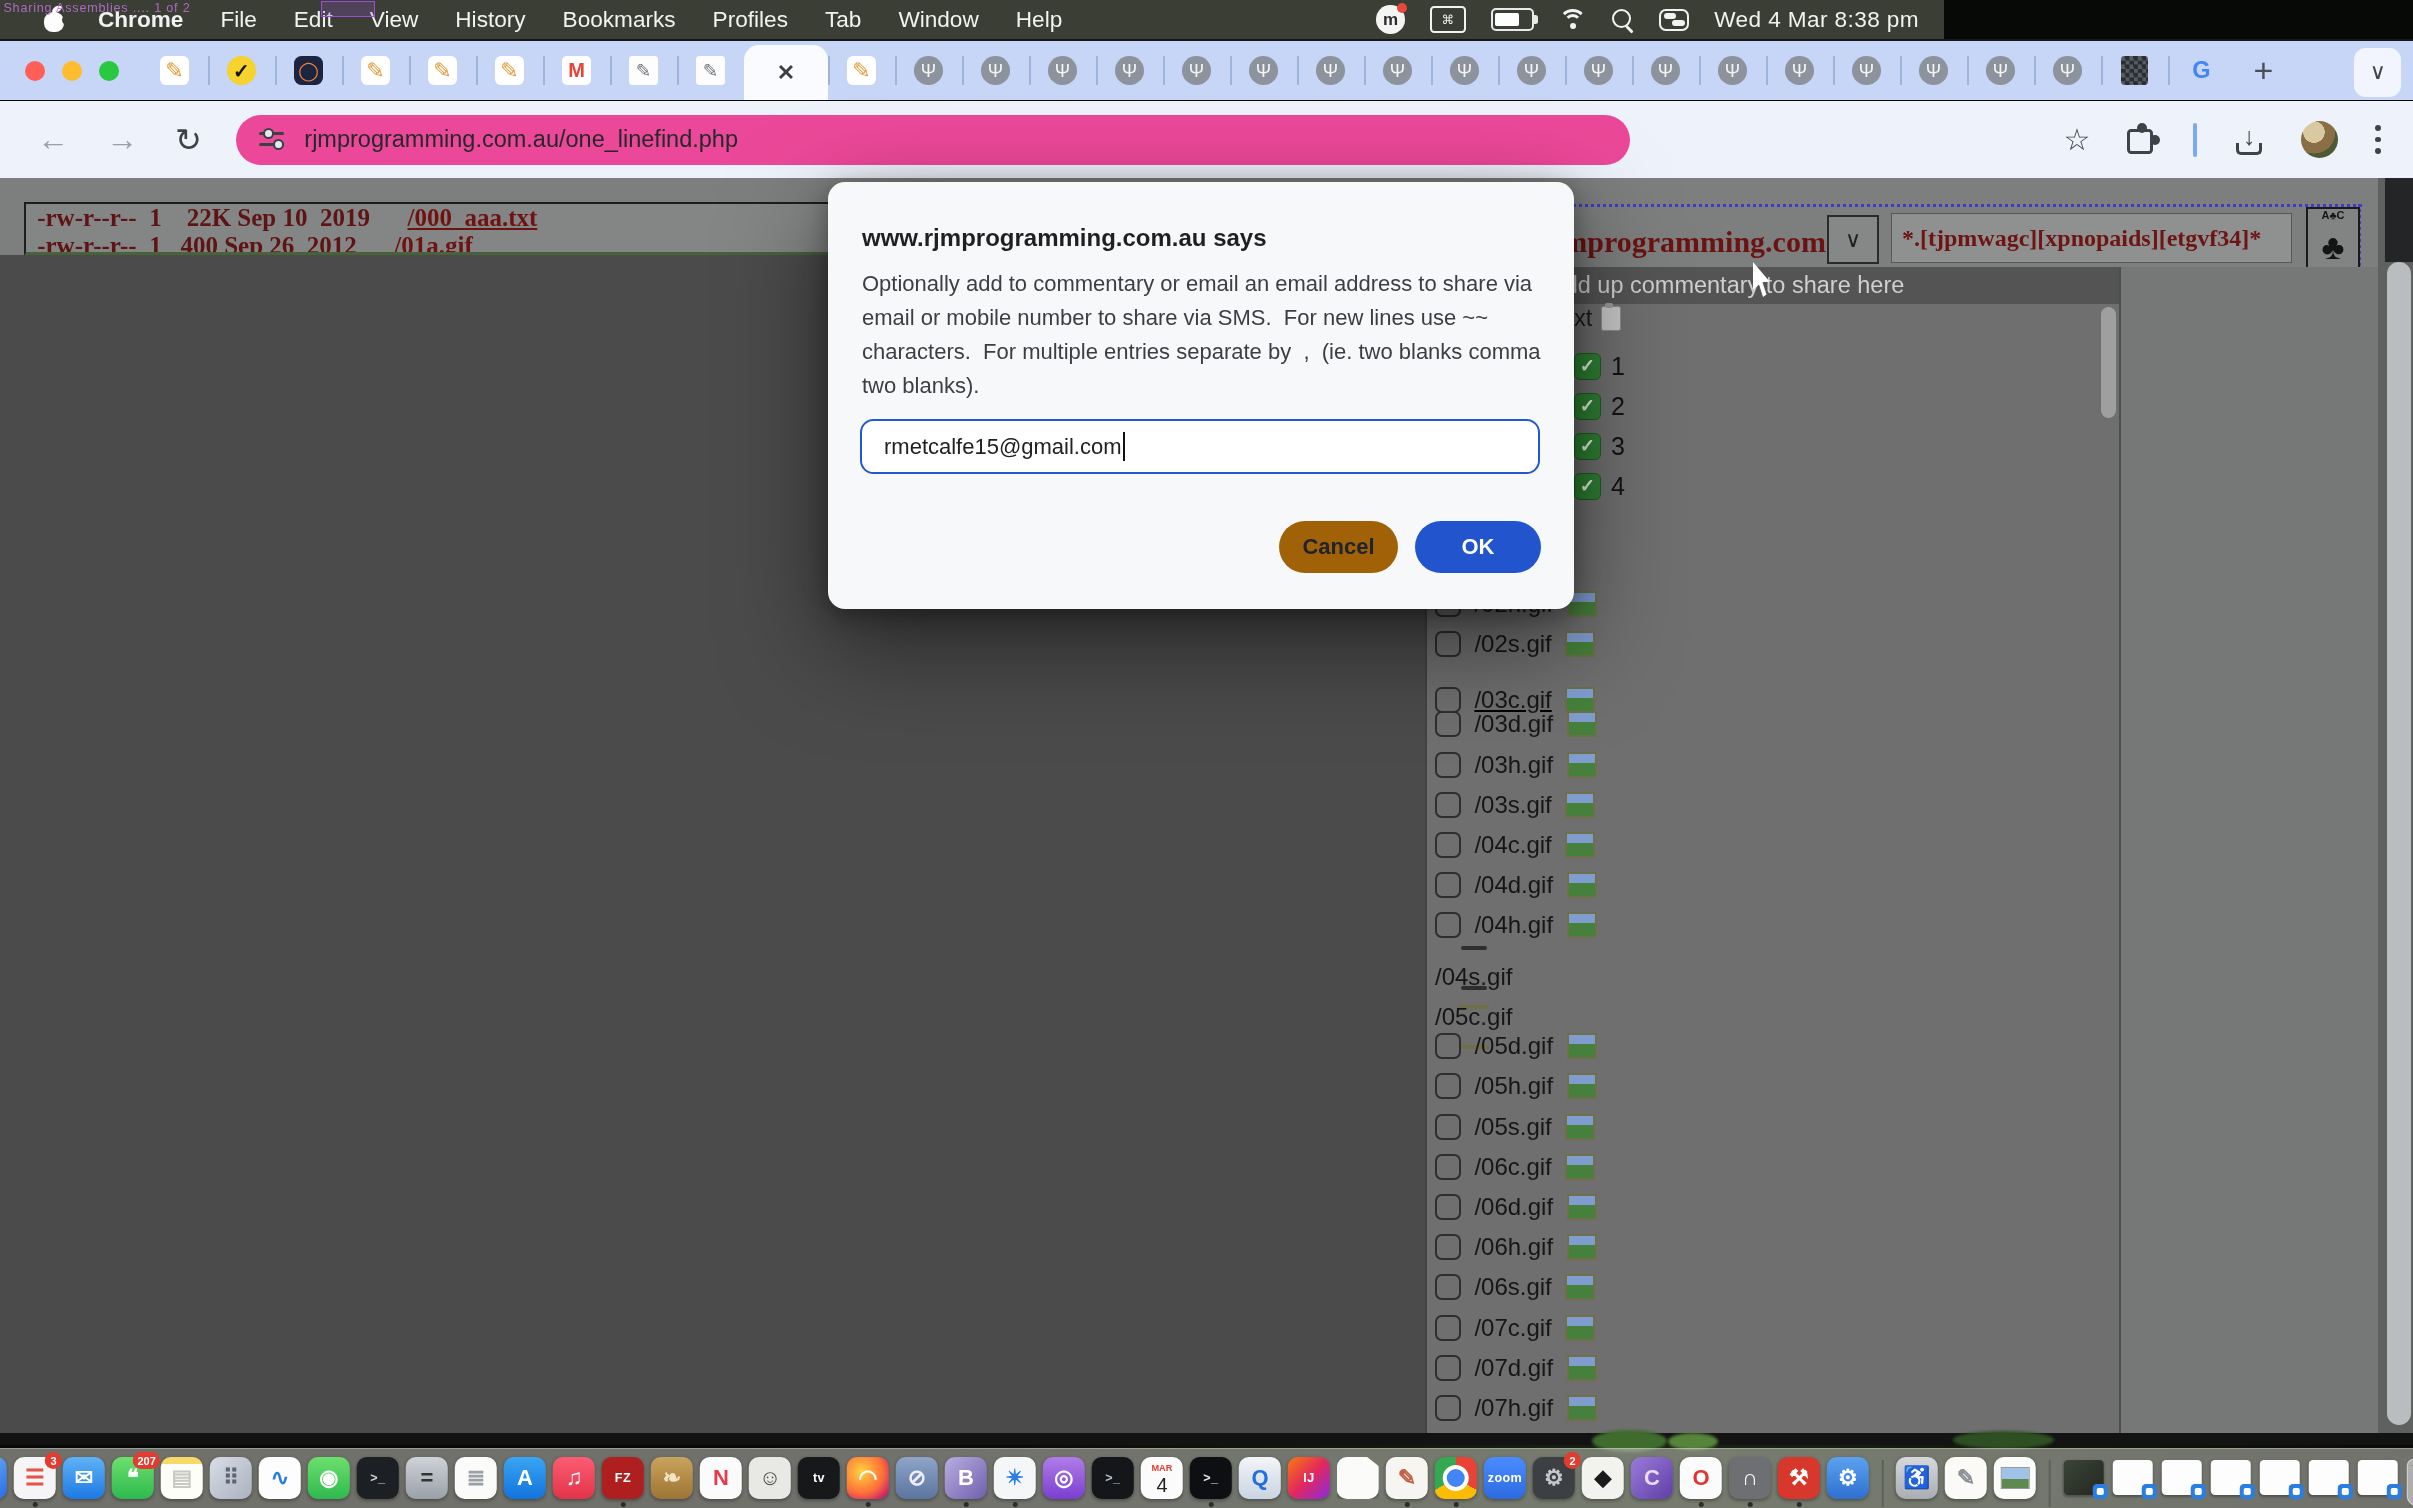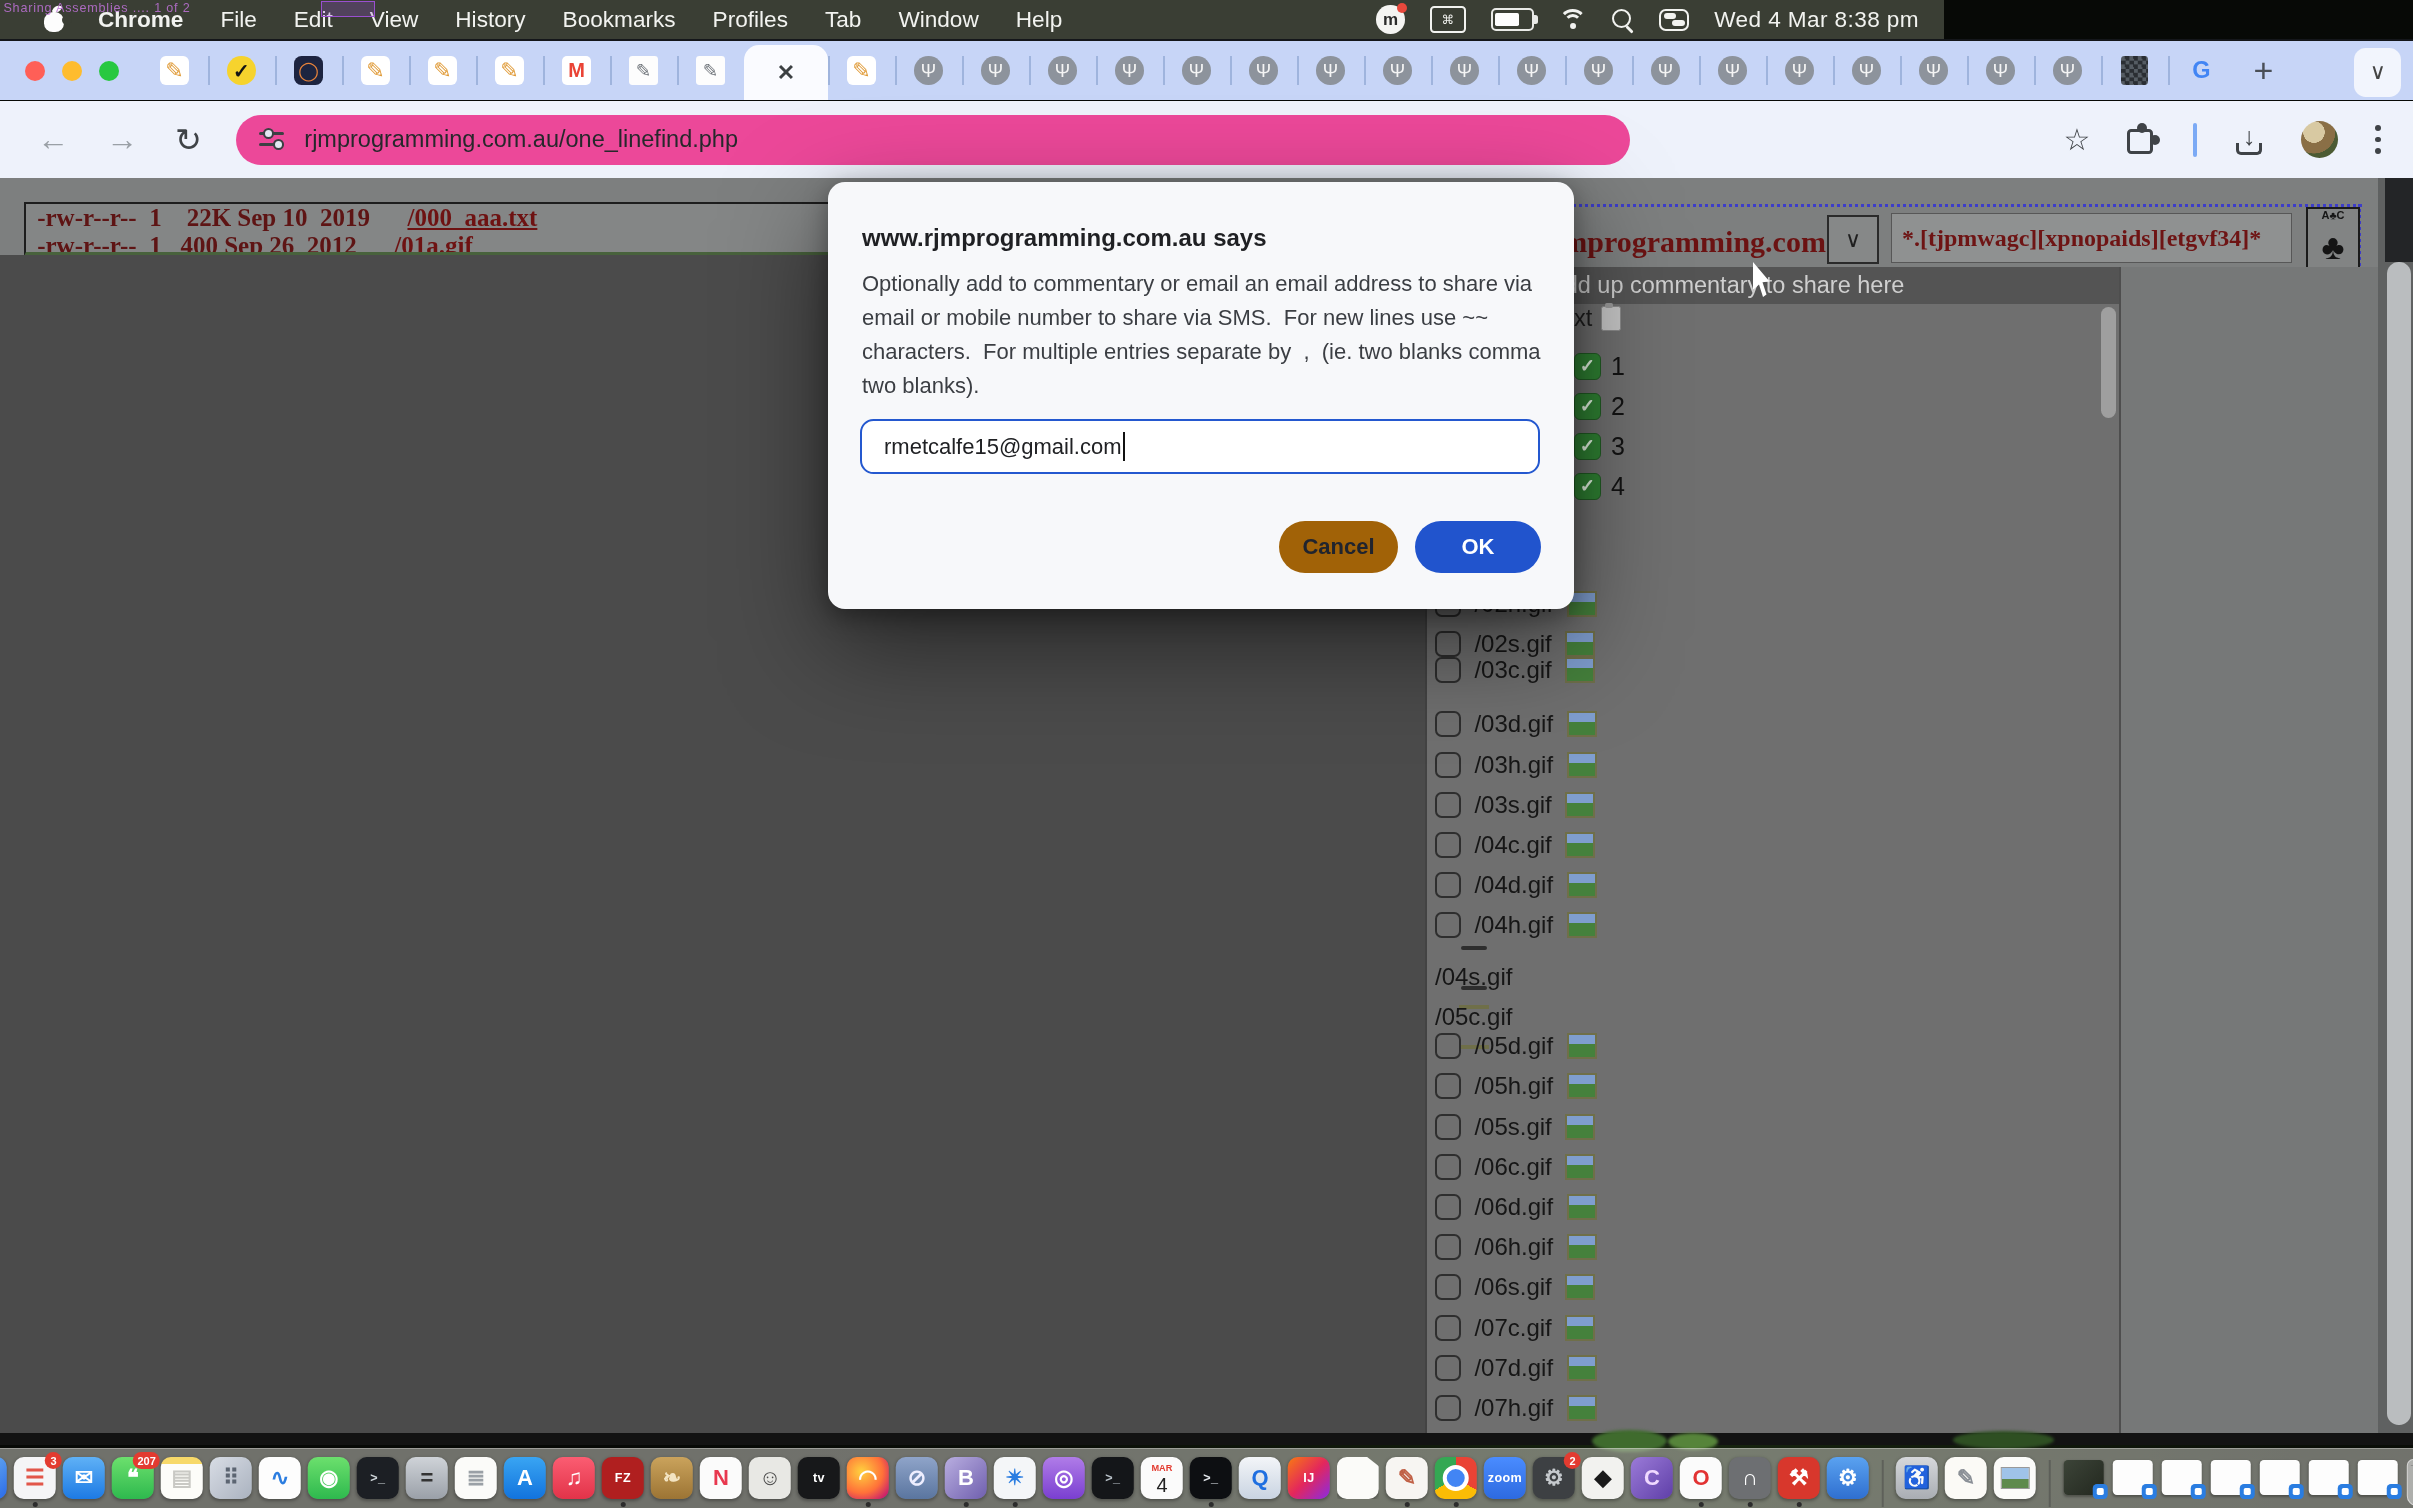--- a/index.html
+++ b/index.html
@@ -434,21 +434,21 @@
         <div class="filerow" style="top: 406px;">
           <div class="cb"></div>
           <span class="fname">/02h.gif</span>
           <div class="imgico"></div>
         </div>
         <div class="filerow" style="top: 446px;">
           <div class="cb"></div>
           <span class="fname">/02s.gif</span>
           <div class="imgico"></div>
         </div>
-        <div class="filerow" style="top: 472px;">
+        <div class="filerow" style="top: 502px; text-decoration: underline;">
           <div class="cb"></div>
           <span class="fname">/03c.gif</span>
           <div class="imgico"></div>
         </div>
         <div class="filerow" style="top: 526px;">
           <div class="cb"></div>
           <span class="fname">/03d.gif</span>
           <div class="imgico"></div>
         </div>
         <div class="filerow" style="top: 567px;">

